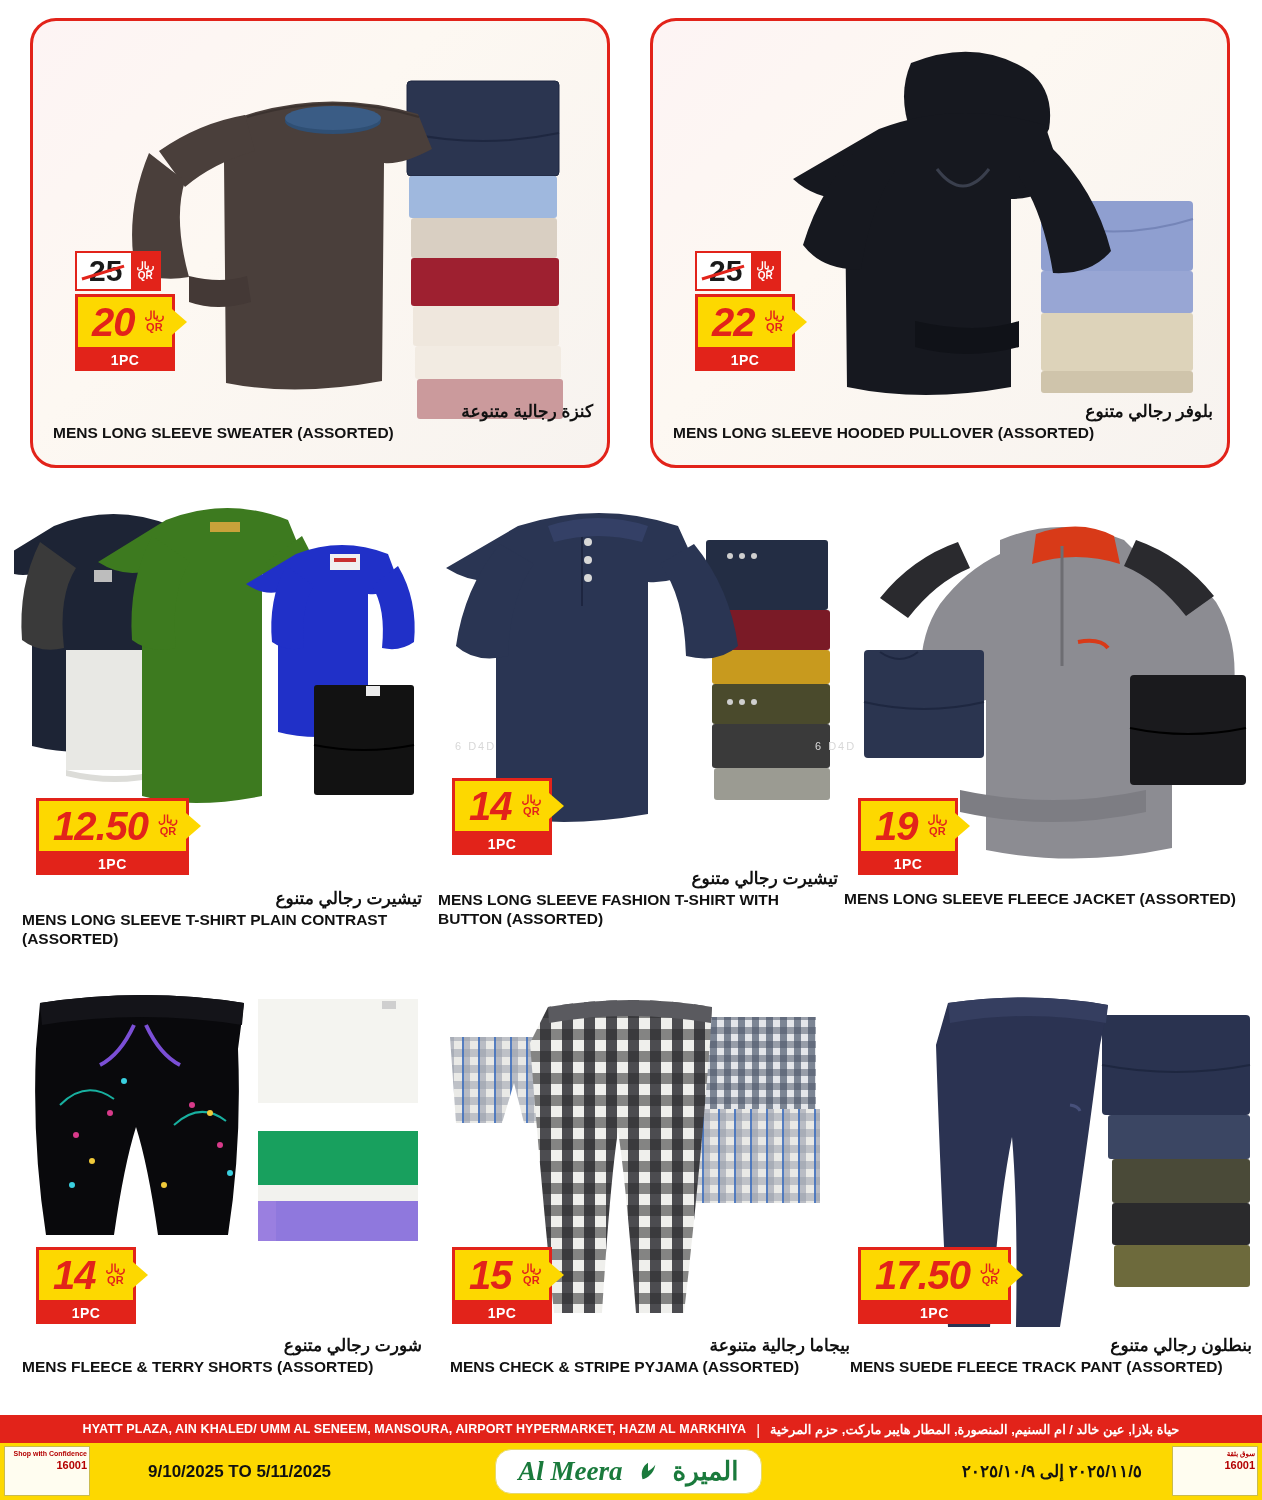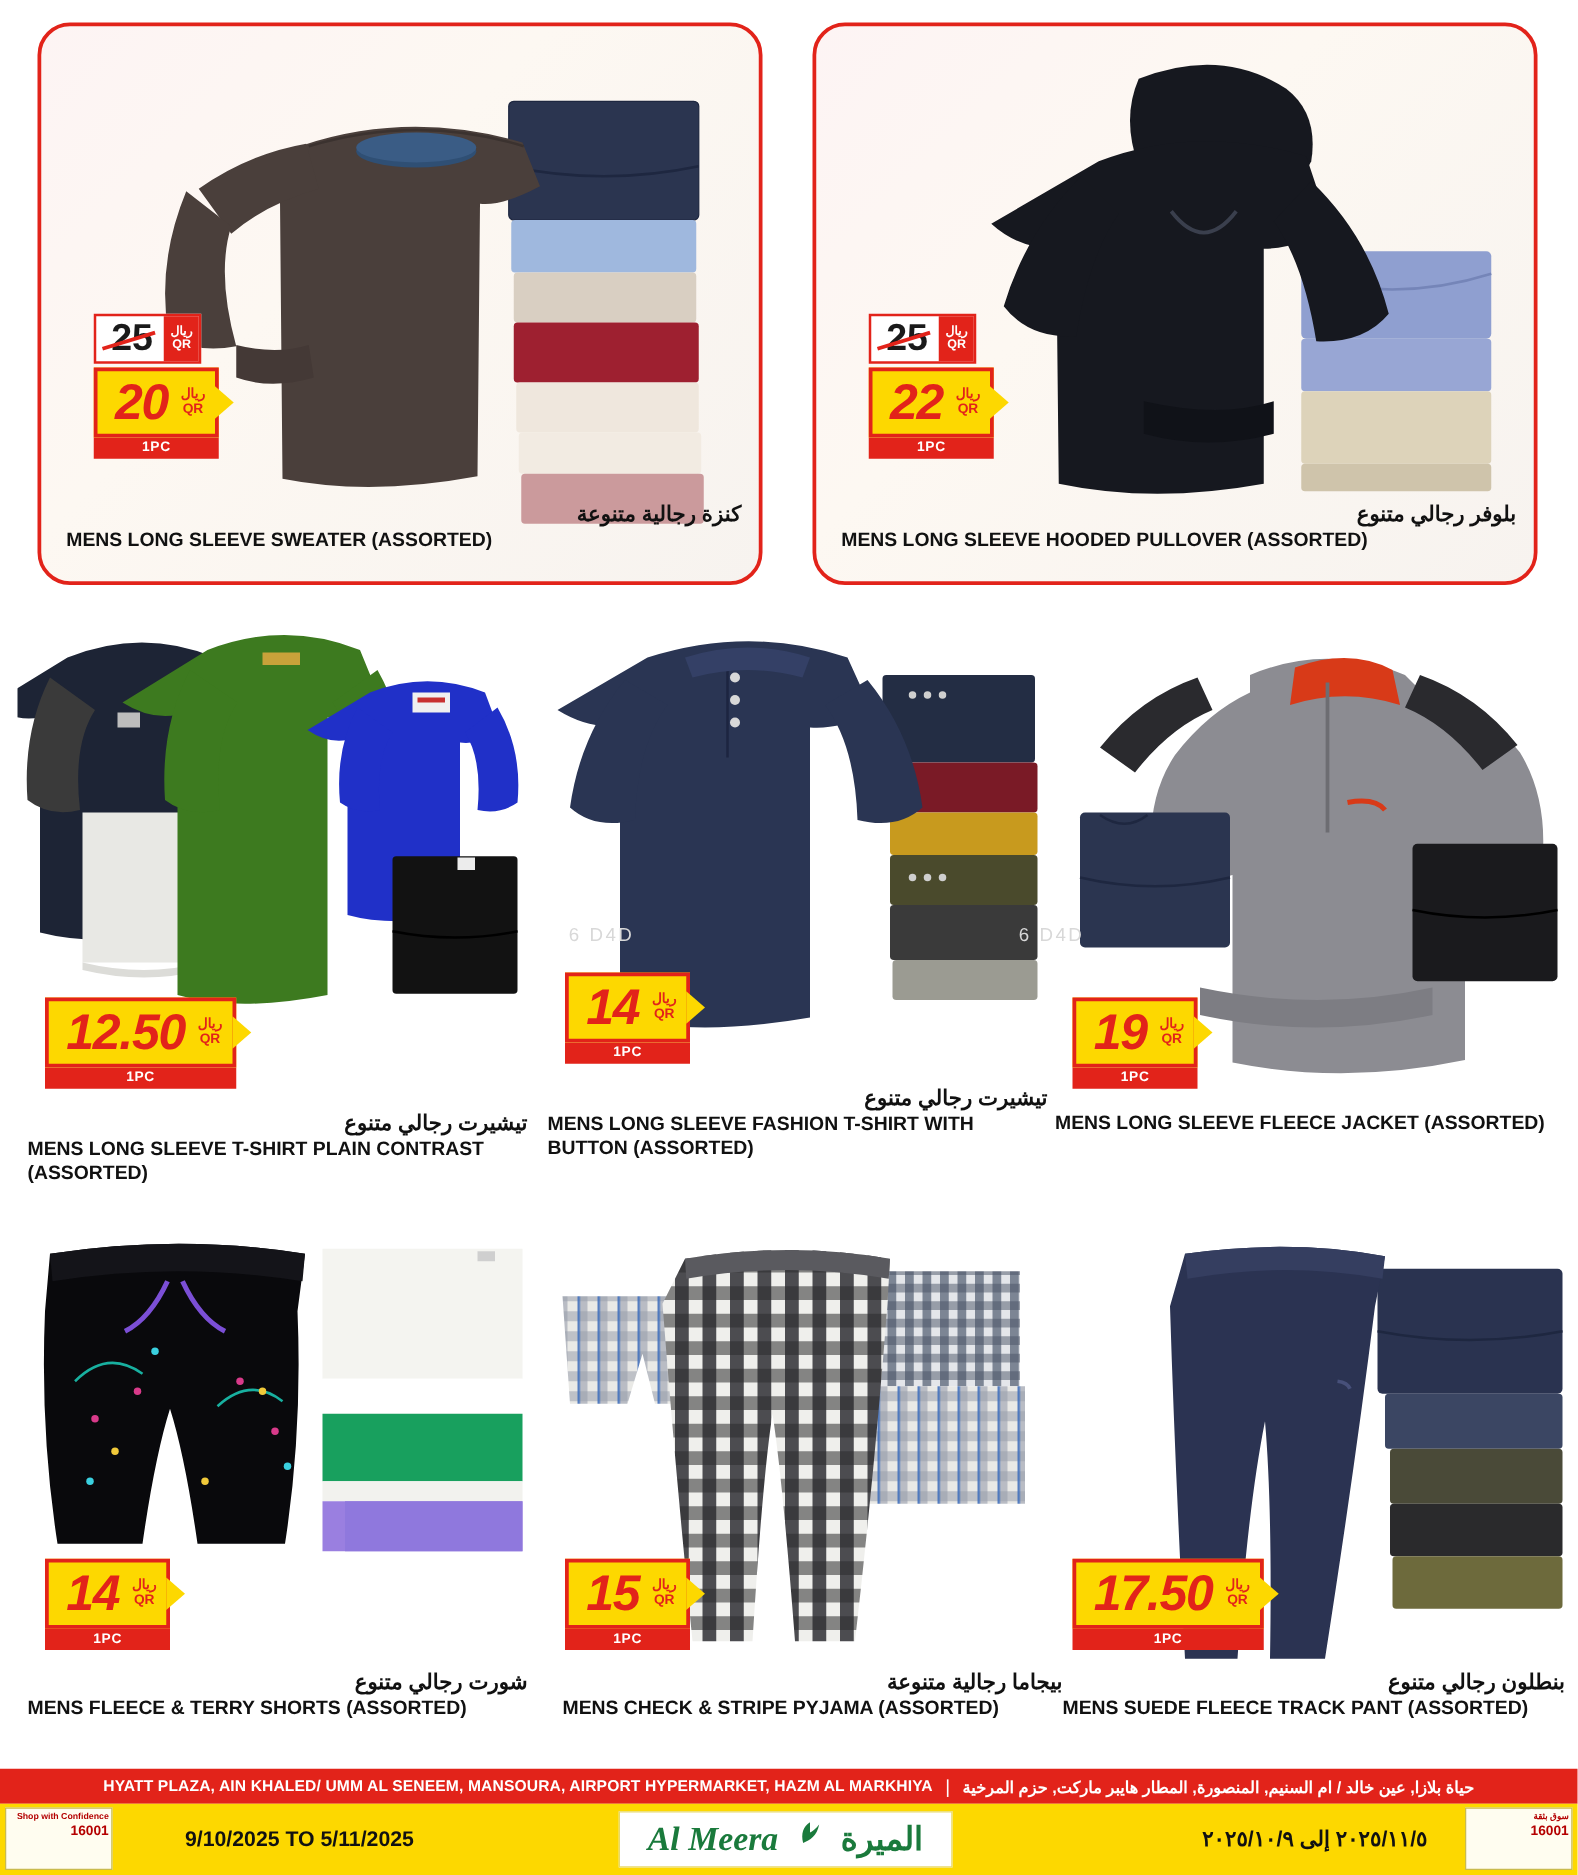--- a/index.html
+++ b/index.html
@@ -67,21 +67,21 @@
     align-items: center; padding: 0 8px 0 2px; line-height: 1.05;
   }
   .new-price::after {
     content: ""; position: absolute; right: -15px; top: 12px;
     border-top: 13px solid transparent;
     border-bottom: 13px solid transparent;
     border-left: 15px solid #fdd800;
   }
   .pc {
     background: #e2231a; color: #ffffff;
-    font-size: 11px; font-weight: bold;
+    font-size: 14px; font-weight: bold;
     text-align: center;
     padding: 2px 0 3px;
     letter-spacing: .5px;
   }
 
   
   .caption { position: absolute; z-index: 15; }
   .cap-ar {
     font-size: 17px; color: #111; text-align: right;
     direction: rtl; font-weight: bold; line-height: 1.25;
@@ -109,41 +109,41 @@
     width: 1262px; height: 57px;
     background: #fdd800;
     display: flex; align-items: center;
   }
   .date-en { font-size: 17px; font-weight: bold; color: #111; margin-left: 148px; }
   .date-ar { font-size: 17px; font-weight: bold; color: #111; direction: rtl; margin-right: 120px; margin-left: 36px; }
   .logo-block {
     flex: 1; display: flex; align-items: center; justify-content: center; gap: 10px;
   }
   .logo-box {
-    background: #fff; border-radius: 0;
-    padding: 6px 22px; display: flex; gap: 14px;
+    background: #fff; border-radius: 16px;
+    padding: 6px 22px; display: flex; align-items: center; gap: 14px;
     border: 1px solid #e8d96a;
   }
   .logo-en { font-family: "Liberation Serif", serif; font-size: 27px; color: #1a7a3c; font-weight: bold; font-style: italic; }
   .logo-leaf { width: 22px; height: 22px; }
   .logo-ar { font-size: 26px; color: #1a7a3c; font-weight: bold; direction: rtl; }
 
   .corner-badge {
     position: absolute; bottom: 4px; width: 86px; height: 50px;
     font-size: 6px; color: #333; text-align: right; line-height: 1.25; border-radius: 22px;
   }
   .corner-left { left: 4px; }
   .corner-right { right: 4px; }
   .cb-box { border: 1px solid #c9bb4f; background: #fffdf0; height: 100%; padding: 3px 2px; }
   .cb-title { font-weight: bold; font-size: 7px; color: #b40000; }
   .cb-num { font-size: 11px; font-weight: bold; color: #b40000; }
 
   
   .wm {
-    position: absolute; font-size: 15px; color: #d8d8d8;
+    position: absolute; font-size: 11px; color: #d8d8d8;
     letter-spacing: 2px; user-select: none;
   }
 </style>
 </head>
 <body>
 
 <div class="framed" style="left:30px; top:18px; width:580px; height:450px;">
 
   <svg viewBox="0 0 580 450" width="580" height="450" style="position:absolute;left:0;top:0">
 

